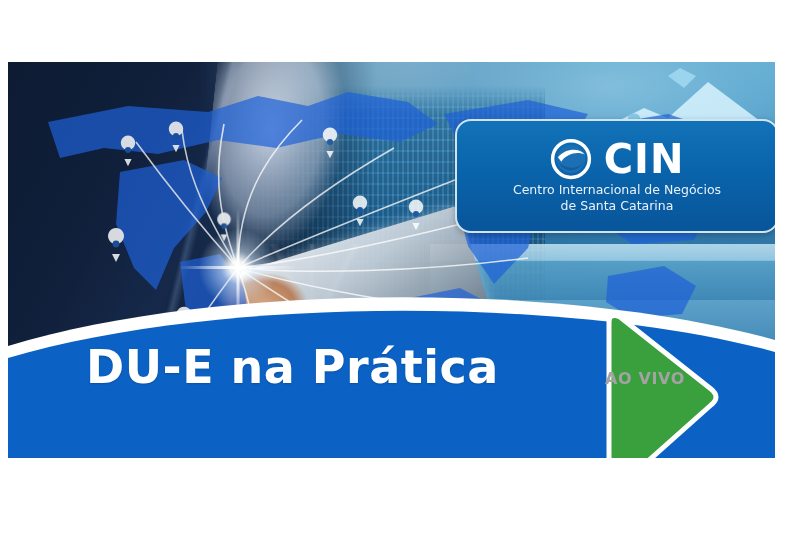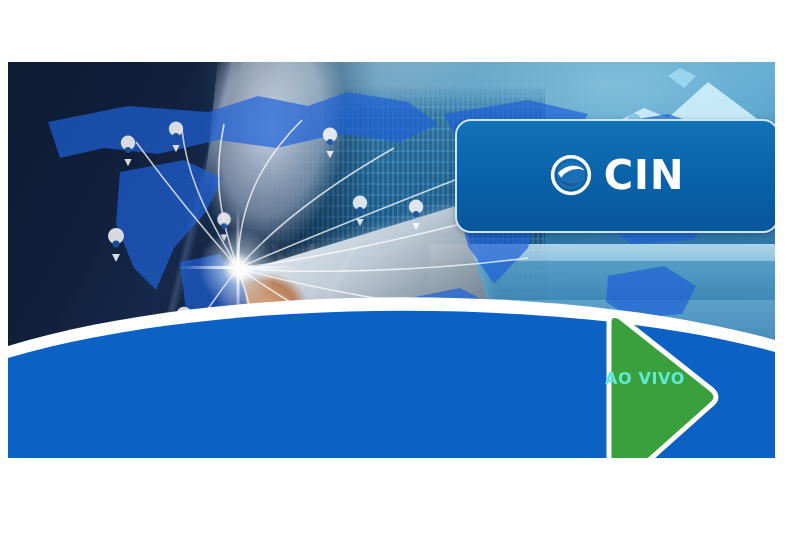--- a/index.html
+++ b/index.html
@@ -154,21 +154,21 @@
     font-family:"DejaVu Sans","Liberation Sans",sans-serif;
   }
 
   
   .play-badge{
     position:absolute;left:583px;top:247px;width:130px;height:185px;
   }
   .play-badge svg{position:absolute;inset:0;width:100%;height:100%;}
   .play-text{
     position:absolute;left:6px;top:60px;width:96px;text-align:center;
-    color:#5eead4;font-weight:bold;line-height:1.22;letter-spacing:.6px;
+    color:#a3a3a3;font-weight:bold;line-height:1.22;letter-spacing:.6px;
     font-family:"DejaVu Sans","Liberation Sans",sans-serif;
     pointer-events:none;
   }
   .play-text .l1{font-size:16px;display:block;}
   .play-text .l2{font-size:16px;display:block;}
 </style>
 </head>
 <body>
 
 <div id="stage">
@@ -276,31 +276,36 @@
 
     <div class="burst"></div>
 
     <div class="wave">
       <svg viewBox="0 0 767 170" preserveAspectRatio="none">
         <path d="M0 58 C 210 -6, 560 -6, 767 52 L767 170 L0 170 Z" fill="#ffffff"></path>
         <path d="M0 70 C 210 8, 560 8, 767 64 L767 170 L0 170 Z" fill="#0b62c4"></path>
       </svg>
     </div>
 
+    <div class="title">DU-E na Prática</div>
 
     <div class="cin-panel">
       <div class="cin-top">
         <svg class="cin-mark" viewBox="0 0 48 48">
           <circle cx="24" cy="24" r="21" fill="none" stroke="#ffffff" stroke-width="4"></circle>
           <circle cx="24" cy="24" r="16" fill="#1b6fb5"></circle>
           <path d="M9 22 C 18 11, 34 11, 40 19 C 31 15, 19 18, 13 27 Z" fill="#ffffff"></path>
           <path d="M10 28 C 18 36, 32 36, 39 27 C 31 40, 16 40, 10 28 Z" fill="#0e4f85" opacity="0.55"></path>
         </svg>
         <div class="cin-word">CIN</div>
       </div>
+      <div class="cin-sub">
+        <div>Centro Internacional de Negócios</div>
+        <div>de Santa Catarina</div>
+      </div>
     </div>
 
     <div class="play-badge">
       <svg viewBox="0 0 130 185">
         <path d="M18 14 Q18 3 29 8 L120 80 Q130 88 120 96 L29 177 Q18 183 18 171 Z" fill="#3a9f3d" stroke="#ffffff" stroke-width="5" stroke-linejoin="round"></path>
       </svg>
       <div class="play-text">
         <span class="l1">AO VIVO</span>
       </div>
     </div>

